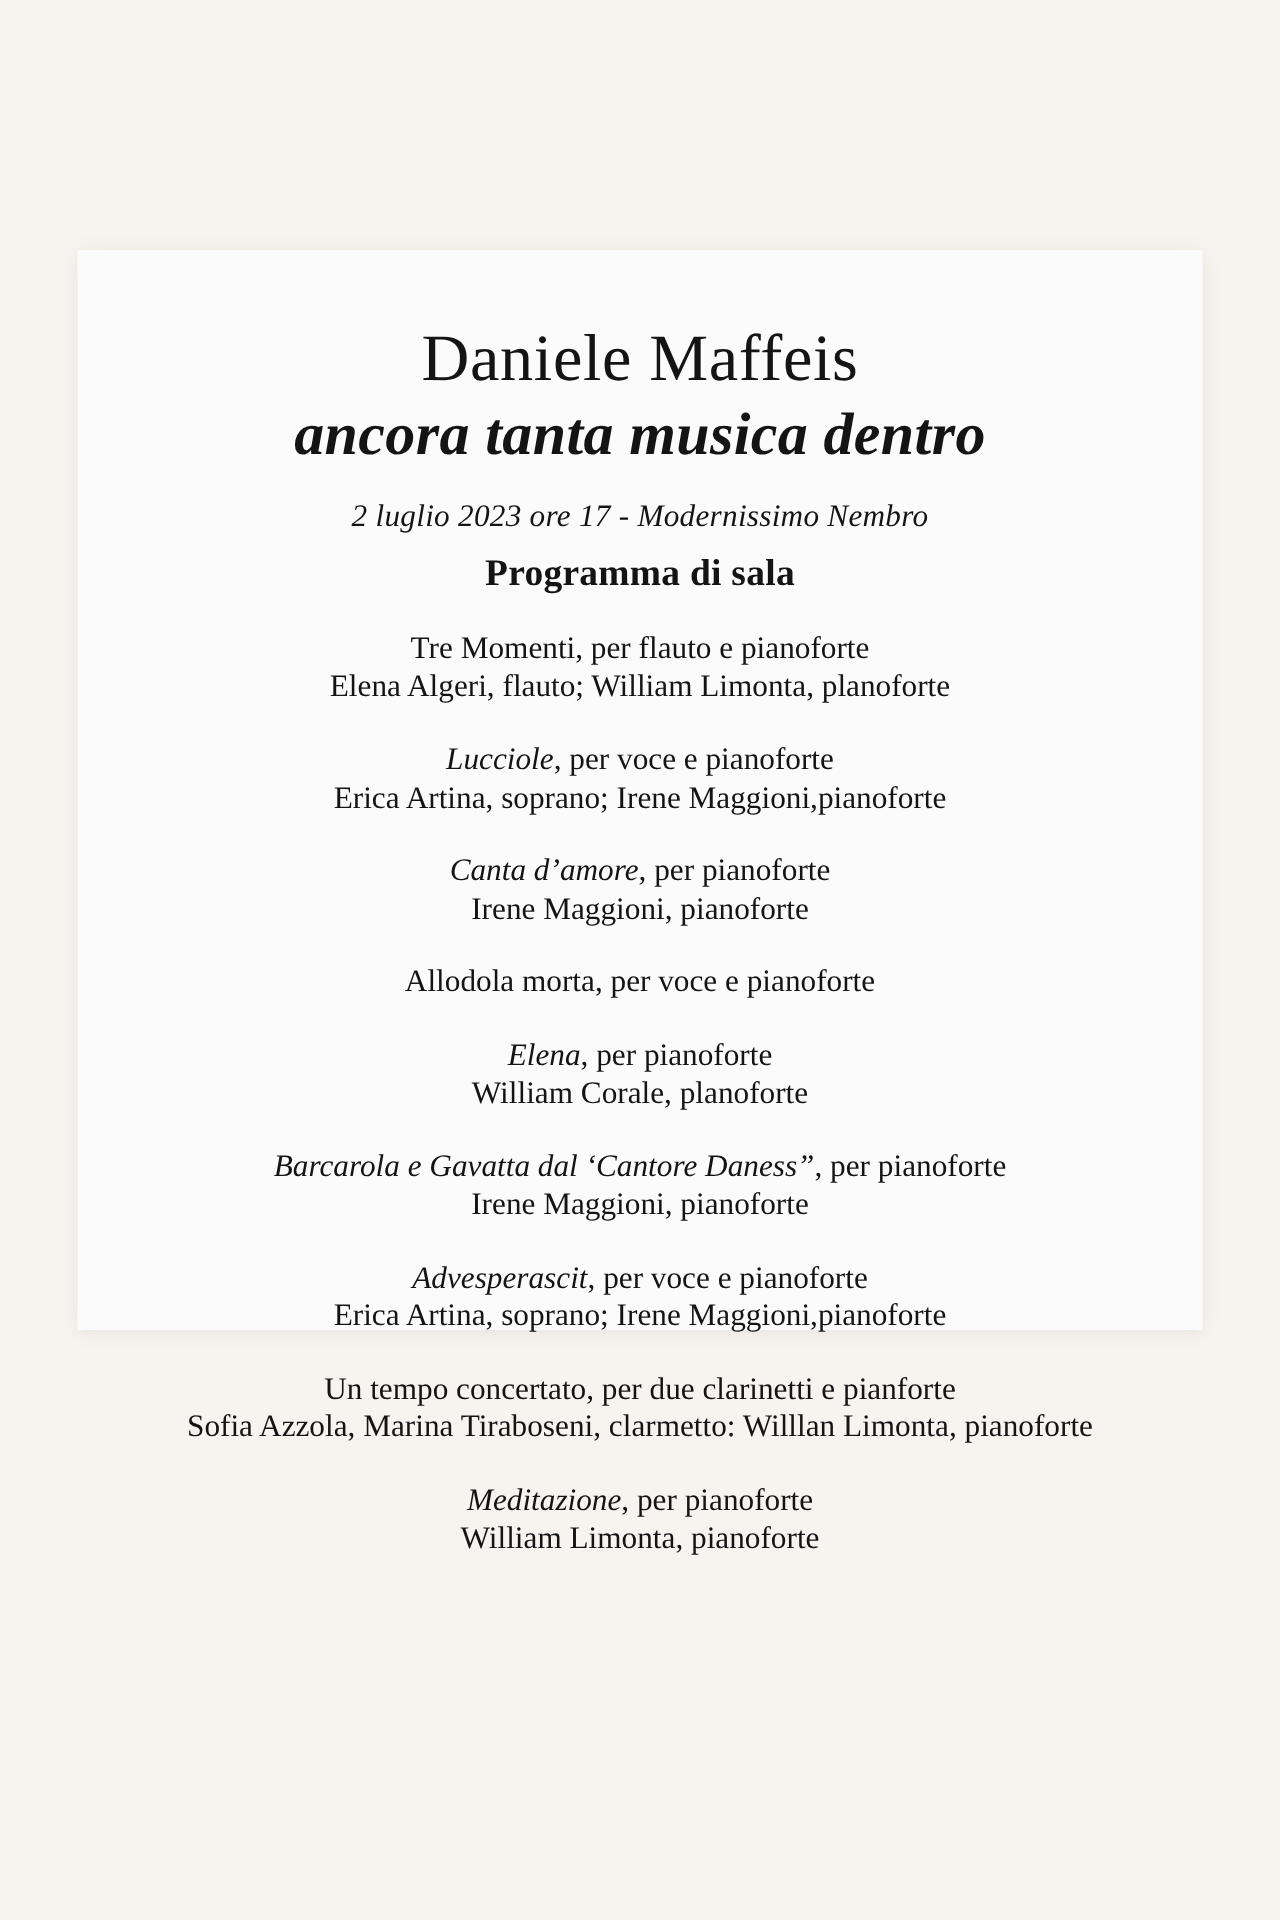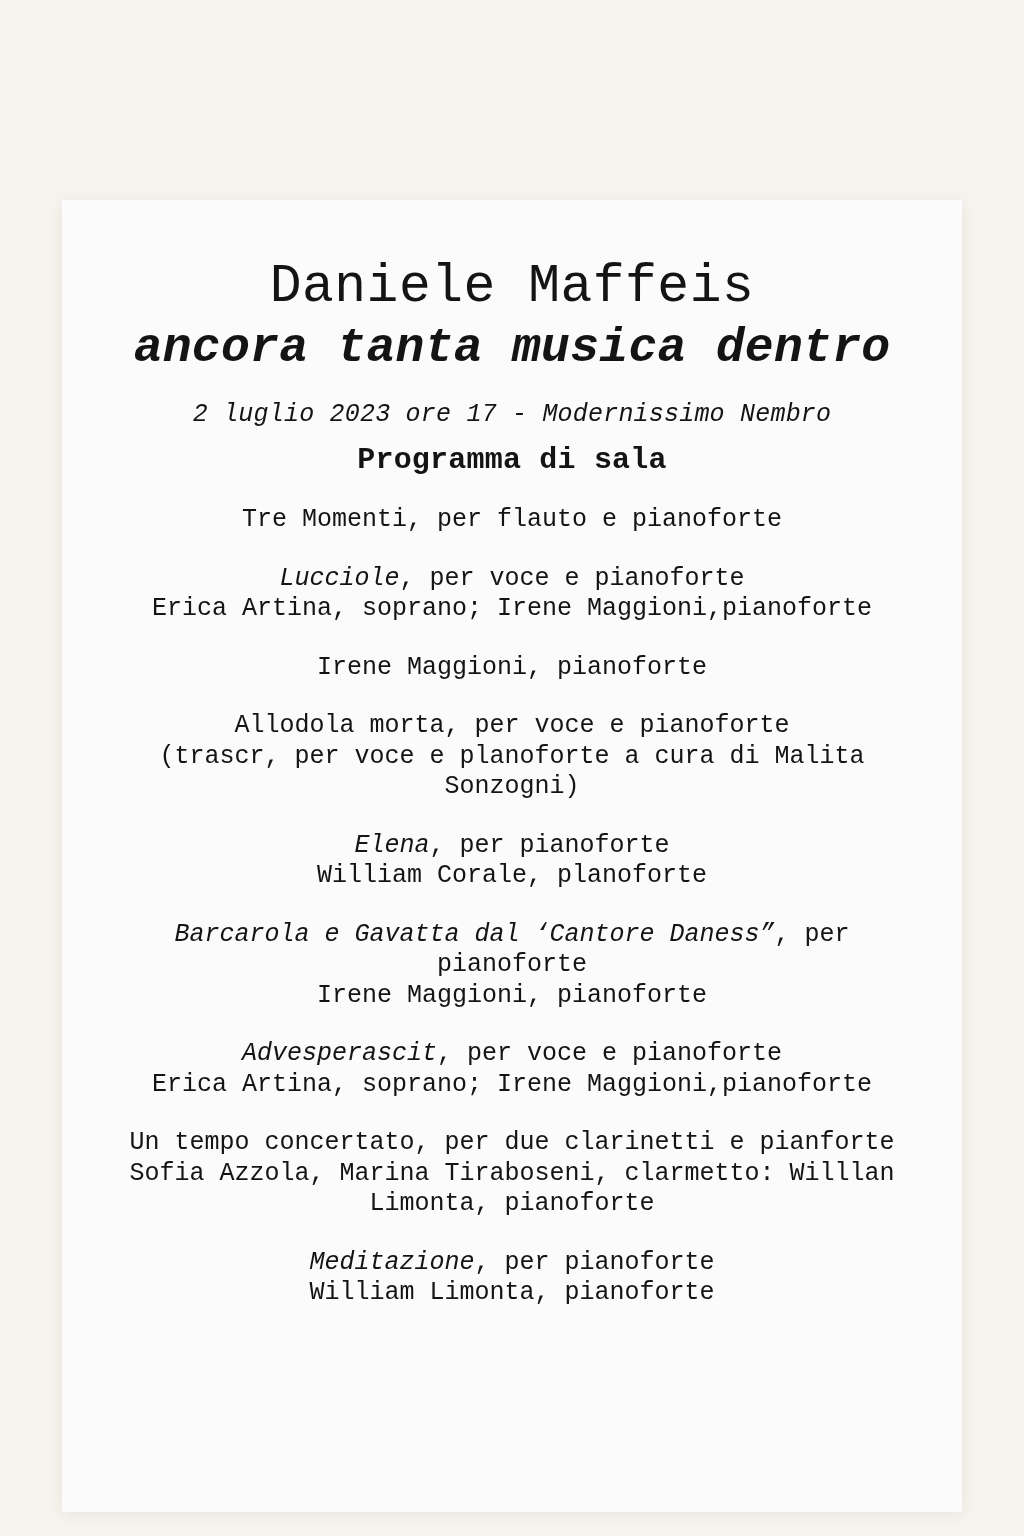--- a/index.html
+++ b/index.html
@@ -19,24 +19,23 @@
     height: 1536px;
     display: flex;
     align-items: flex-start;
     justify-content: center;
   }
   .sheet {
     position: absolute;
     left: 62px;
     top: 200px;
     width: 900px;
-    height: 1312px;
+    height: 864px;
     background: #fbfbfb;
     box-shadow: 0 2px 14px rgba(120,110,100,0.13);
-    font-family: Liberation Mono, monospace;
   }
   .sheet-inner {
     padding: 60px 40px 40px 40px;
     text-align: center;
     color: #141414;
   }
   .composer {
     font-size: 53px;
     line-height: 1.05;
     font-weight: 400;
@@ -95,34 +94,35 @@
   <div class="sheet">
     <div class="sheet-inner">
 
       <h1 class="composer">Daniele Maffeis</h1>
       <h2 class="subtitle">ancora tanta musica dentro</h2>
       <p class="date-line">2 luglio 2023 ore 17 - Modernissimo Nembro</p>
       <p class="program-heading">Programma di sala</p>
 
       <div class="piece">
         <p class="piece-title"><span class="it"></span><span>Tre Momenti, per flauto e pianoforte</span></p>
+        <p class="piece-performers">Elena Algeri, flauto; William Limonta, planoforte</p>
       </div>
 
       <div class="piece">
         <p class="piece-title"><span class="it">Lucciole</span><span>, per voce e pianoforte</span></p>
         <p class="piece-performers">Erica Artina, soprano; Irene Maggioni,pianoforte</p>
       </div>
 
       <div class="piece">
+        <p class="piece-title"><span class="it">Canta d’amore</span><span>, per pianoforte</span></p>
         <p class="piece-performers">Irene Maggioni, pianoforte</p>
       </div>
 
       <div class="piece">
         <p class="piece-title"><span class="it"></span><span>Allodola morta, per voce e pianoforte</span></p>
-        <p class="piece-note">(trascr, per voce e planoforte a cura di Malita Sonzogni)</p>
       </div>
 
       <div class="piece">
         <p class="piece-title"><span class="it">Elena</span><span>, per pianoforte</span></p>
         <p class="piece-performers">William Corale, planoforte</p>
       </div>
 
       <div class="piece">
         <p class="piece-title"><span class="it">Barcarola e Gavatta dal ‘Cantore Daness”</span><span>, per pianoforte</span></p>
         <p class="piece-performers">Irene Maggioni, pianoforte</p>

